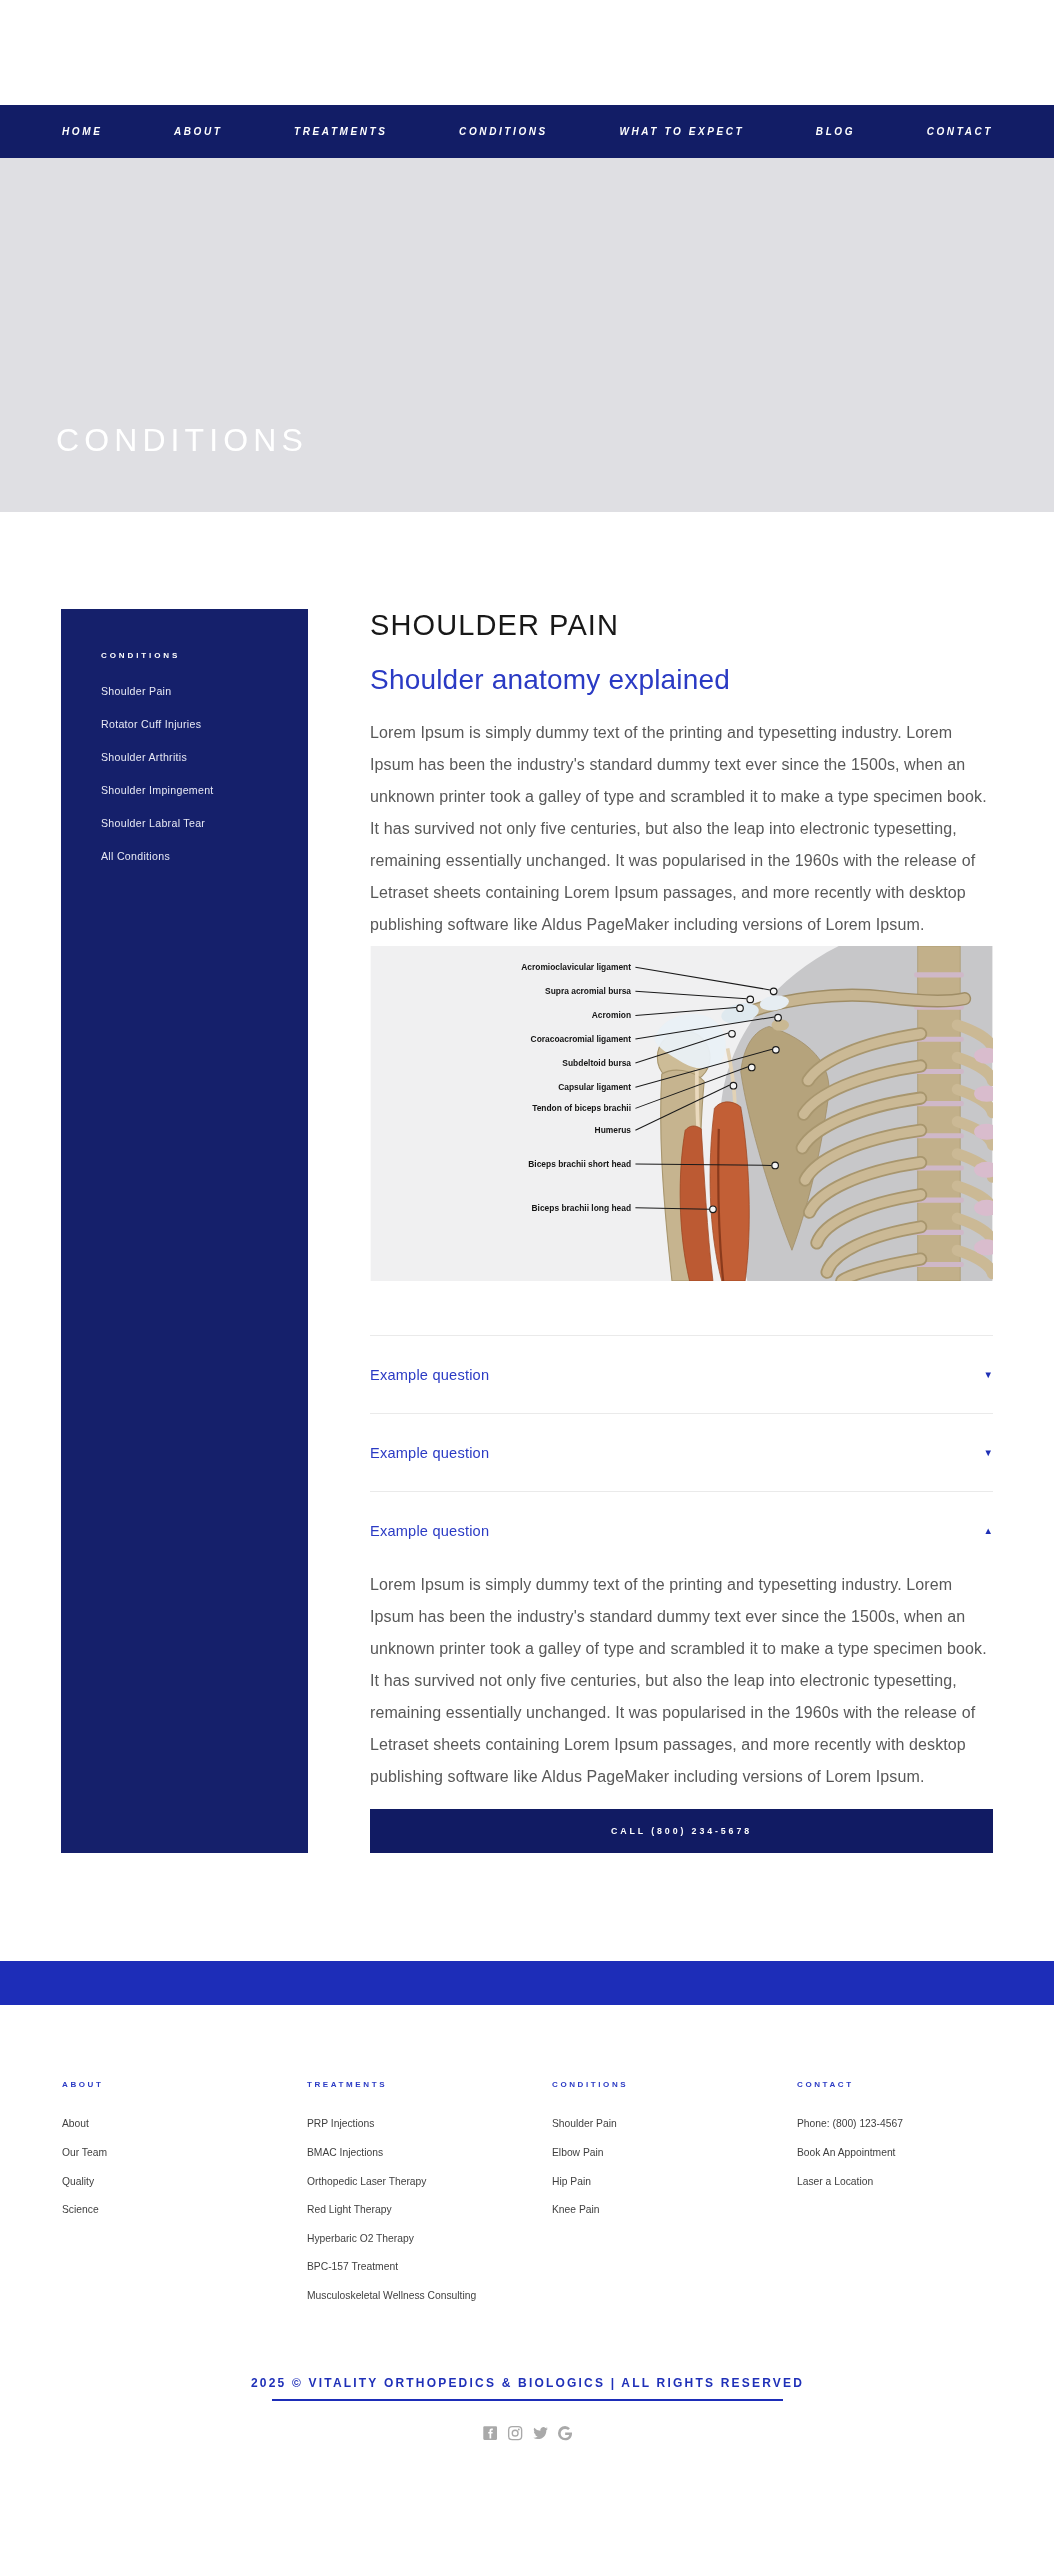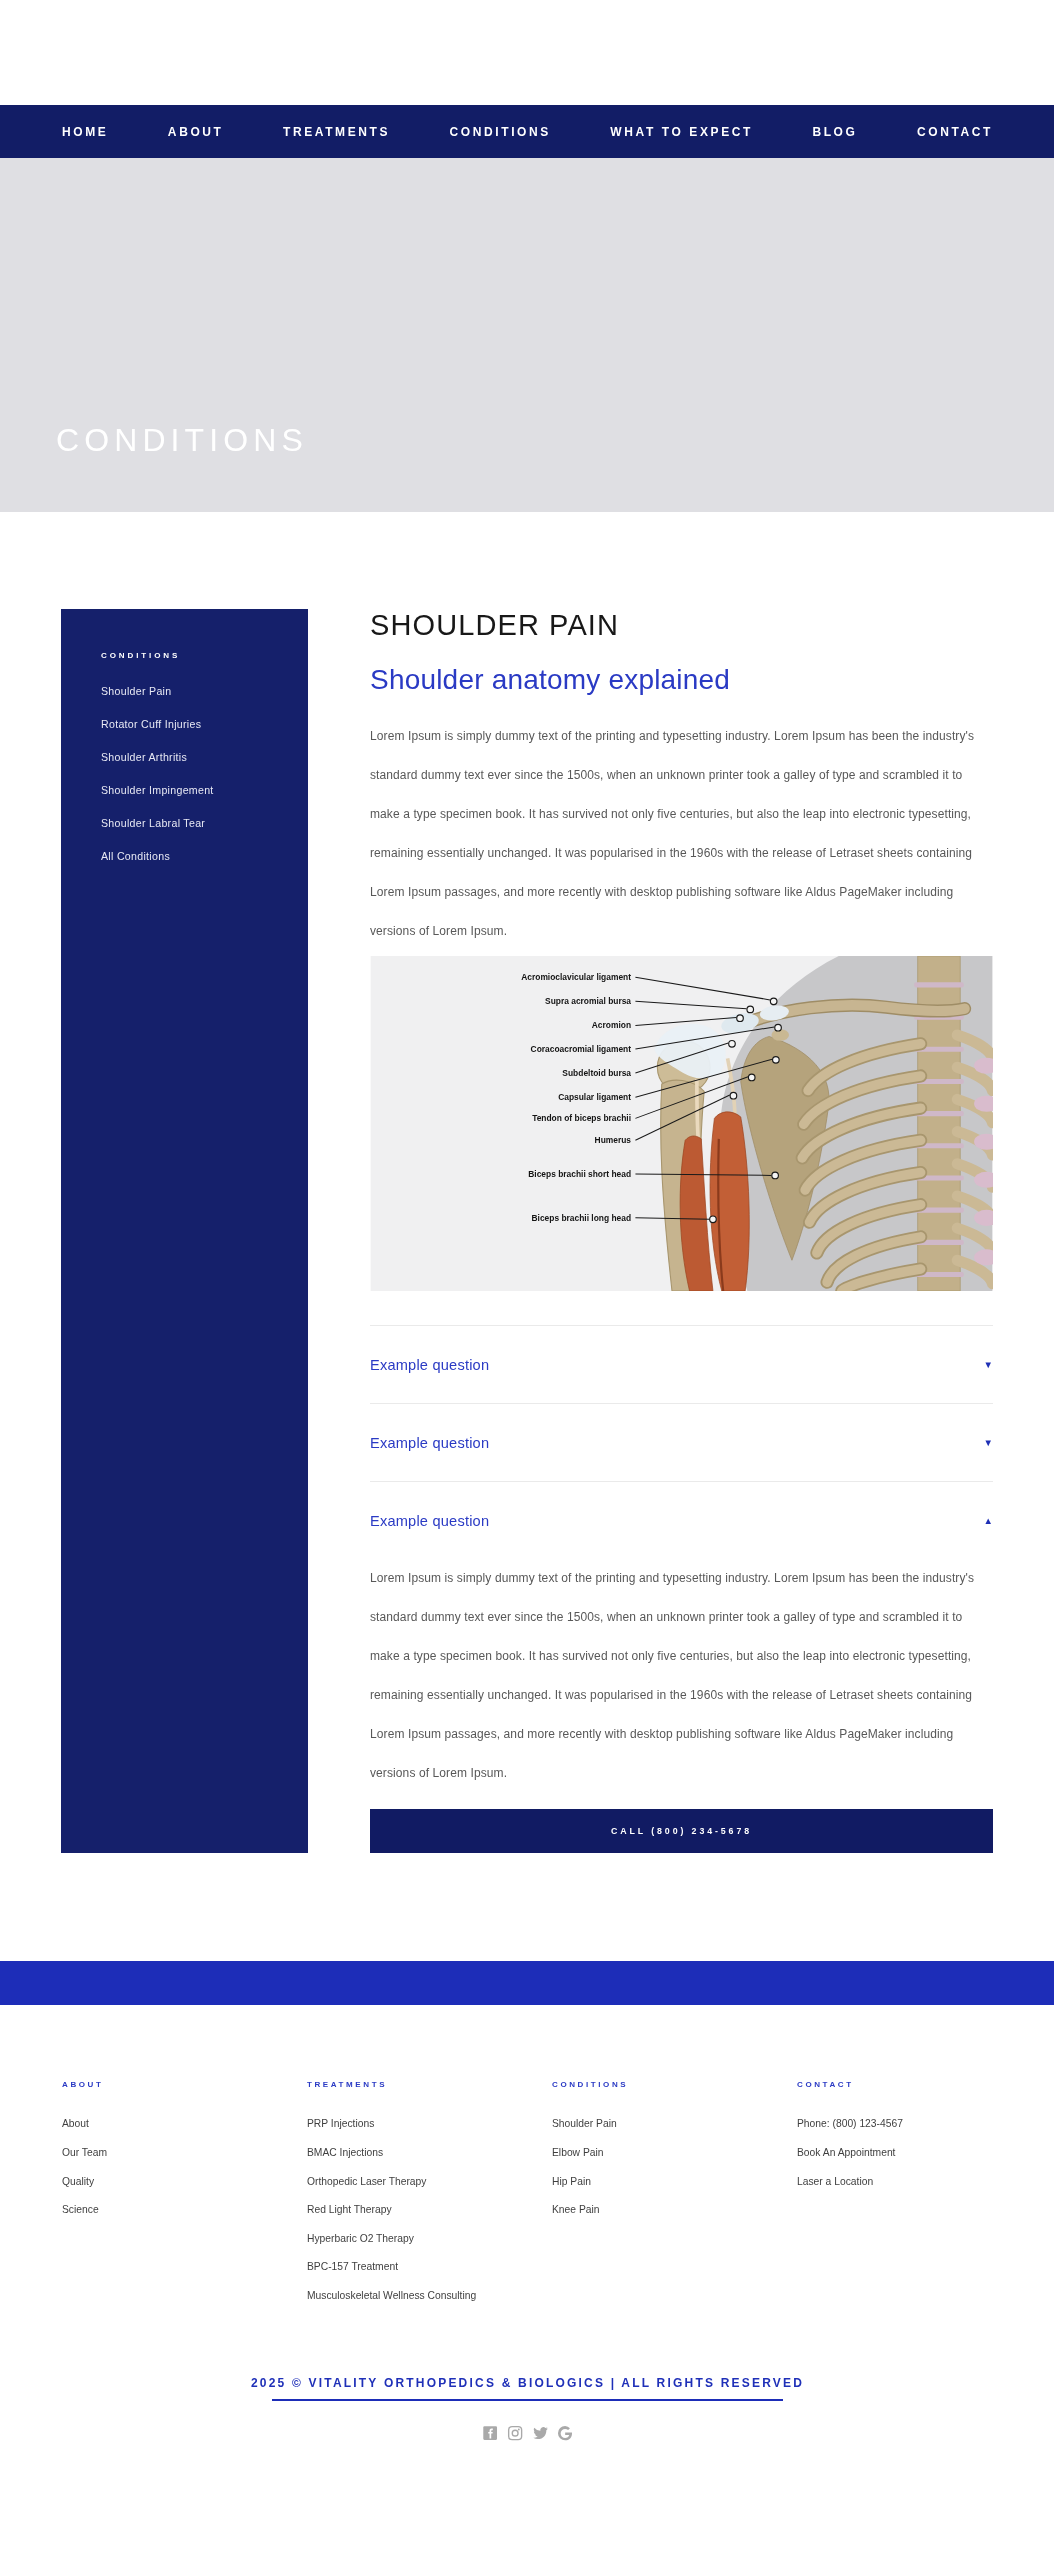--- a/index.html
+++ b/index.html
@@ -9,22 +9,22 @@
     font-family:"Liberation Sans", sans-serif;
   }
   .top-spacer { height:105px; }
 
   
   .nav {
     height:53px; background:#121d66; display:flex; align-items:center;
     justify-content:space-between; padding:0 62px;
   }
   .nav a {
-    color:#ffffff; font-size:12px; font-weight:bold; letter-spacing:2.6px;
-    text-decoration:none; cursor:pointer;
+    color:#ffffff; font-size:10px; font-weight:bold; letter-spacing:2.6px;
+    text-decoration:none; cursor:pointer;font-style:italic;
   }
 
   
   .hero { height:354px; background:#dfdfe3; position:relative; }
   .hero-title {
     position:absolute; left:56px; top:572px0; top:417px;
   }
   .hero .hero-title {
     top:568px0;
   }
@@ -52,31 +52,31 @@
   
   .page-h1 {
     font-size:29px; font-weight:400; letter-spacing:1.1px; color:#181818;
     margin-bottom:22px;
   }
   .blue-h2 {
     font-size:28px; font-weight:400; letter-spacing:0.2px; color:#2a3ac4;
     margin-bottom:20.5px;
   }
   .body-p {
-    font-size:12px; line-height:39px; color:#585858; letter-spacing:0.1px;
+    font-size:16px; line-height:32px; color:#585858; letter-spacing:0.1px;
     margin-bottom:5.9px;
   }
 
   
   .anatomy { width:623px; height:335px; margin-top:4.4px; }
   .anatomy svg { display:block; width:623px; height:335px; }
   .callout-text { font-size:11.5px; font-weight:600; fill:#141414; }
 
   
-  .faqs { margin-top:34px; }
+  .faqs { margin-top:54px; }
   .faq-row {
     border-top:1.5px solid #eaeaea; height:78px; display:flex;
     align-items:center; justify-content:space-between; cursor:pointer;
   }
   .faq-q { color:#2a3ac4; font-size:14.6px; letter-spacing:0.2px; }
   .faq-arrow { color:#1e2fb5; font-size:9.5px; }
 
   
   .schedule-h2 { margin-top:41px; }
 

